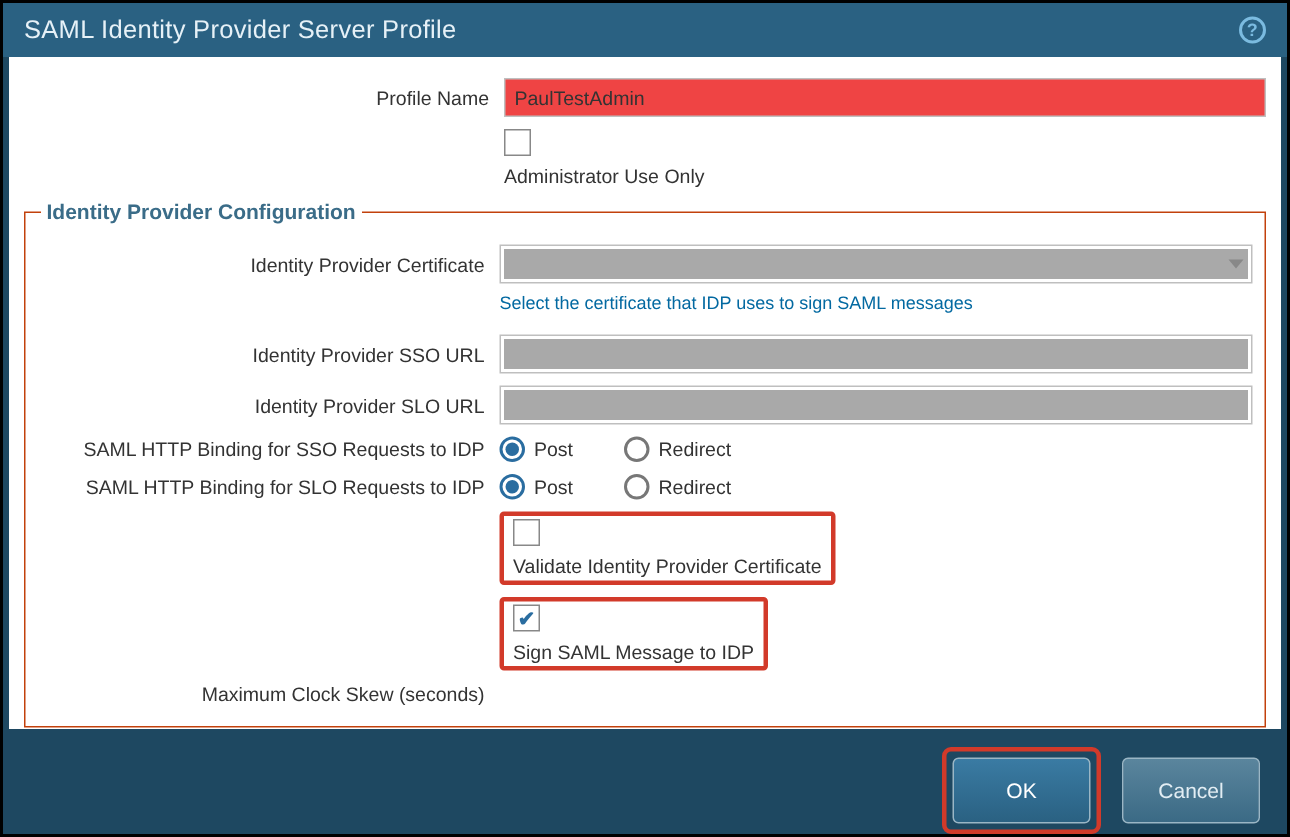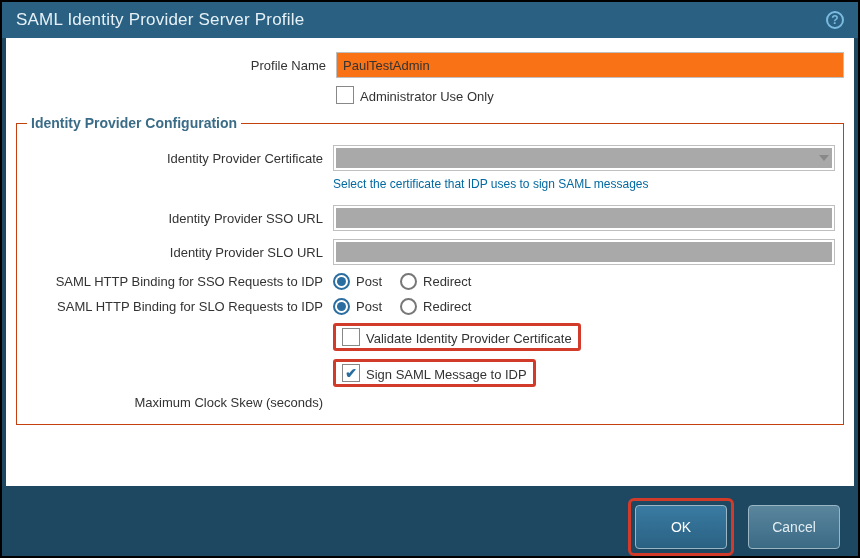--- a/index.html
+++ b/index.html
@@ -59,21 +59,21 @@
     min-width: 0;
   }
   .text-input {
     width: 100%;
     height: 26px;
     border: 1px solid #bfbfbf;
     padding: 3px 6px;
     font-family: inherit;
     font-size: 13px;
     color: #333;
-    background: #f97316;
+    background: #ef4444;
   }
   .blurred-box {
     width: 100%;
     height: 26px;
     border: 1px solid #bfbfbf;
     background: linear-gradient(#a9a9a9,#a9a9a9) no-repeat 2px 2px / calc(100% - 4px) calc(100% - 4px), #fff;
   }
   .blurred-box.partial {
     background: linear-gradient(#a9a9a9,#a9a9a9) no-repeat 2px 2px / 66% calc(100% - 4px), #fff;
   }
@@ -104,42 +104,43 @@
     font-size: 14px;
     margin-left: 6px;
   }
   .hint {
     color: #0369a1;
     font-size: 12px;
     margin: 4px 0 6px 0;
   }
   .checkbox-wrap {
     display: inline-flex;
-    align-items: flex-end;
+    align-items: flex-start;
     gap: 6px;
+    flex-direction: column;
   }
   .chk {
     width: 18px; height: 18px;
     border: 1px solid #888;
     background: #fff;
     display: inline-flex;
     align-items: center; justify-content: center;
     font-size: 14px;
     color: #2a6da0;
     cursor: pointer;
   }
   .chk.checked::after {
     content: "✔";
     color: #2a6da0;
     font-weight: bold;
   }
   .radio-group {
     display: flex;
     align-items: center;
-    gap: 18px;
+    gap: 34px;
   }
   .radio-item {
     display: inline-flex;
     align-items: center;
     gap: 6px;
     cursor: pointer;
   }
   .radio-outer {
     width: 17px; height: 17px;
     border: 2px solid #2a6da0;

